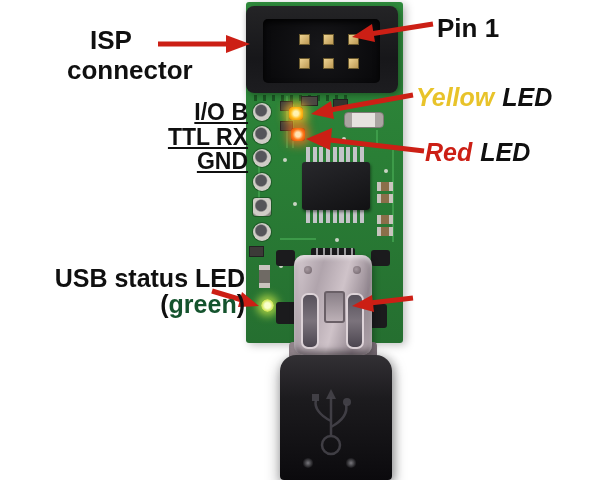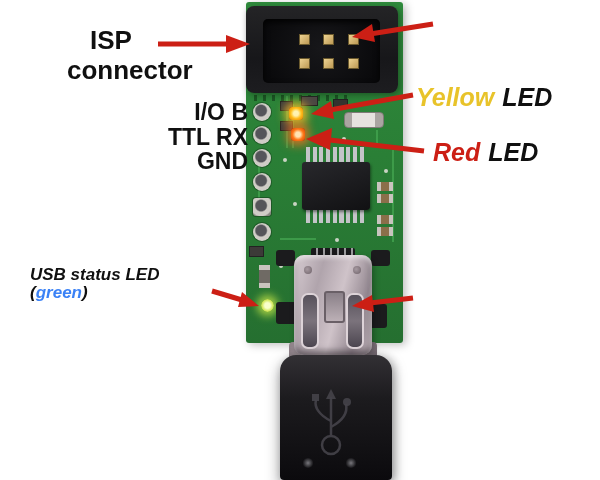--- a/index.html
+++ b/index.html
@@ -107,24 +107,24 @@
   .usb-logo{position:absolute;left:305px;top:383px;}
 
   
   .arrows{position:absolute;left:0;top:0;pointer-events:none;}
   .arrows line{stroke:#cc1f15;stroke-width:5;}
   .arrows polygon{fill:#cc1f15;}
 
   
   .lbl{position:absolute;font-weight:bold;color:#101010;line-height:1;white-space:nowrap;}
   .fs26{font-size:26px;} .fs25{font-size:25px;font-style:italic;}
-  .w-yellow{color:#e8c32a;} .w-red{color:#cc1f15;margin-left:8px;} .w-green{color:#3b82f6;}
+  .w-yellow{color:#e8c32a;} .w-red{color:#cc1f15;} .w-green{color:#14532d;}
   .sfx{margin-left:8px;}
-  .pincol{left:138px;top:100px;width:110px;text-align:right;font-size:23px;line-height:24.5px;}
-  .usbcol{left:30px;top:266px;width:215px;text-align:left;font-size:17px;font-style:italic;}
+  .pincol{left:138px;top:100px;width:110px;text-align:right;font-size:23px;line-height:24.5px;text-decoration:underline;}
+  .usbcol{left:30px;top:266px;width:215px;text-align:right;font-size:25px;}
   .usbcol .l2{margin-top:1px;}
   .minib .l2{margin-top:5px;}
 </style>
 </head>
 <body>
 
 <div class="scene">
 
   <div class="pcb"></div>
   <div class="trace t1"></div>
@@ -228,20 +228,21 @@
     </g>
     <g>
       <line x1="413" y1="298" x2="370" y2="303"></line>
       <polygon points="352,306 372,295 374,312"></polygon>
     </g>
   </svg>
 
   <div class="lbl fs26" style="left:90px;top:27px;">ISP</div>
   <div class="lbl fs26" style="left:67px;top:57px;">connector</div>
 
+  <div class="lbl fs26" style="left:437px;top:15px;">Pin 1</div>
 
   <div class="lbl fs25" style="left:416px;top:85px;">
     <span class="w-yellow">Yellow</span><span class="sfx">LED</span>
   </div>
 
   <div class="lbl fs25" style="left:425px;top:140px;">
     <span class="w-red">Red</span><span class="sfx">LED</span>
   </div>
 
   <div class="lbl pincol">

